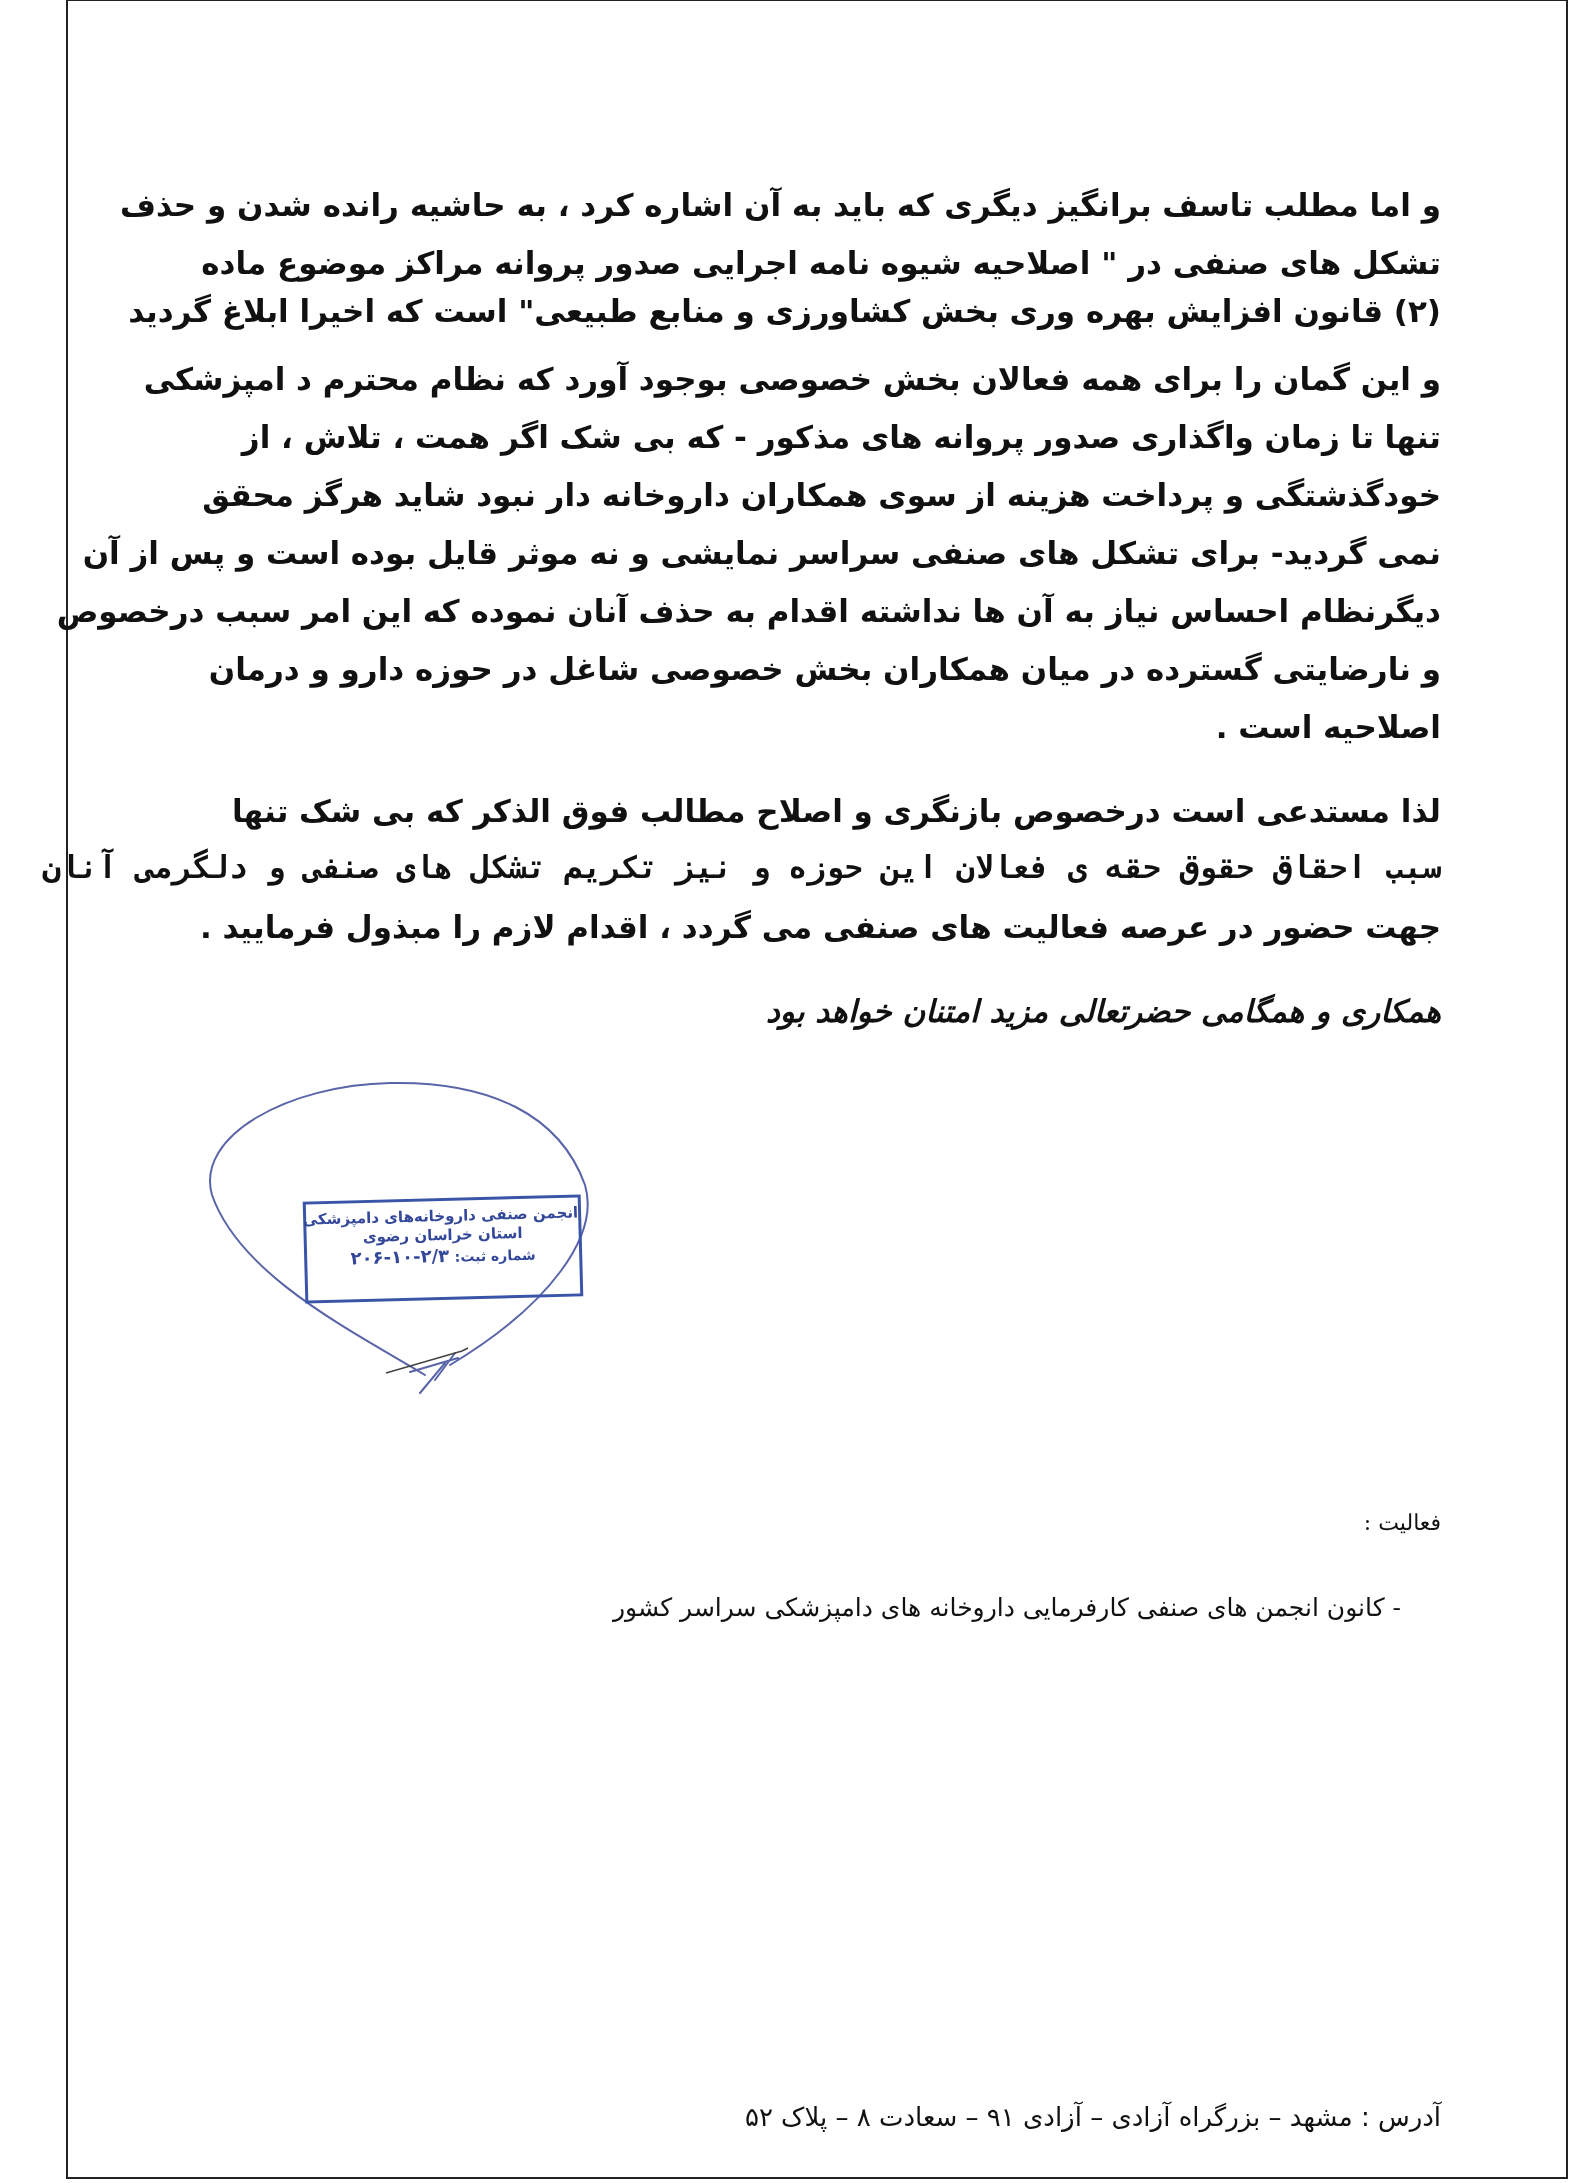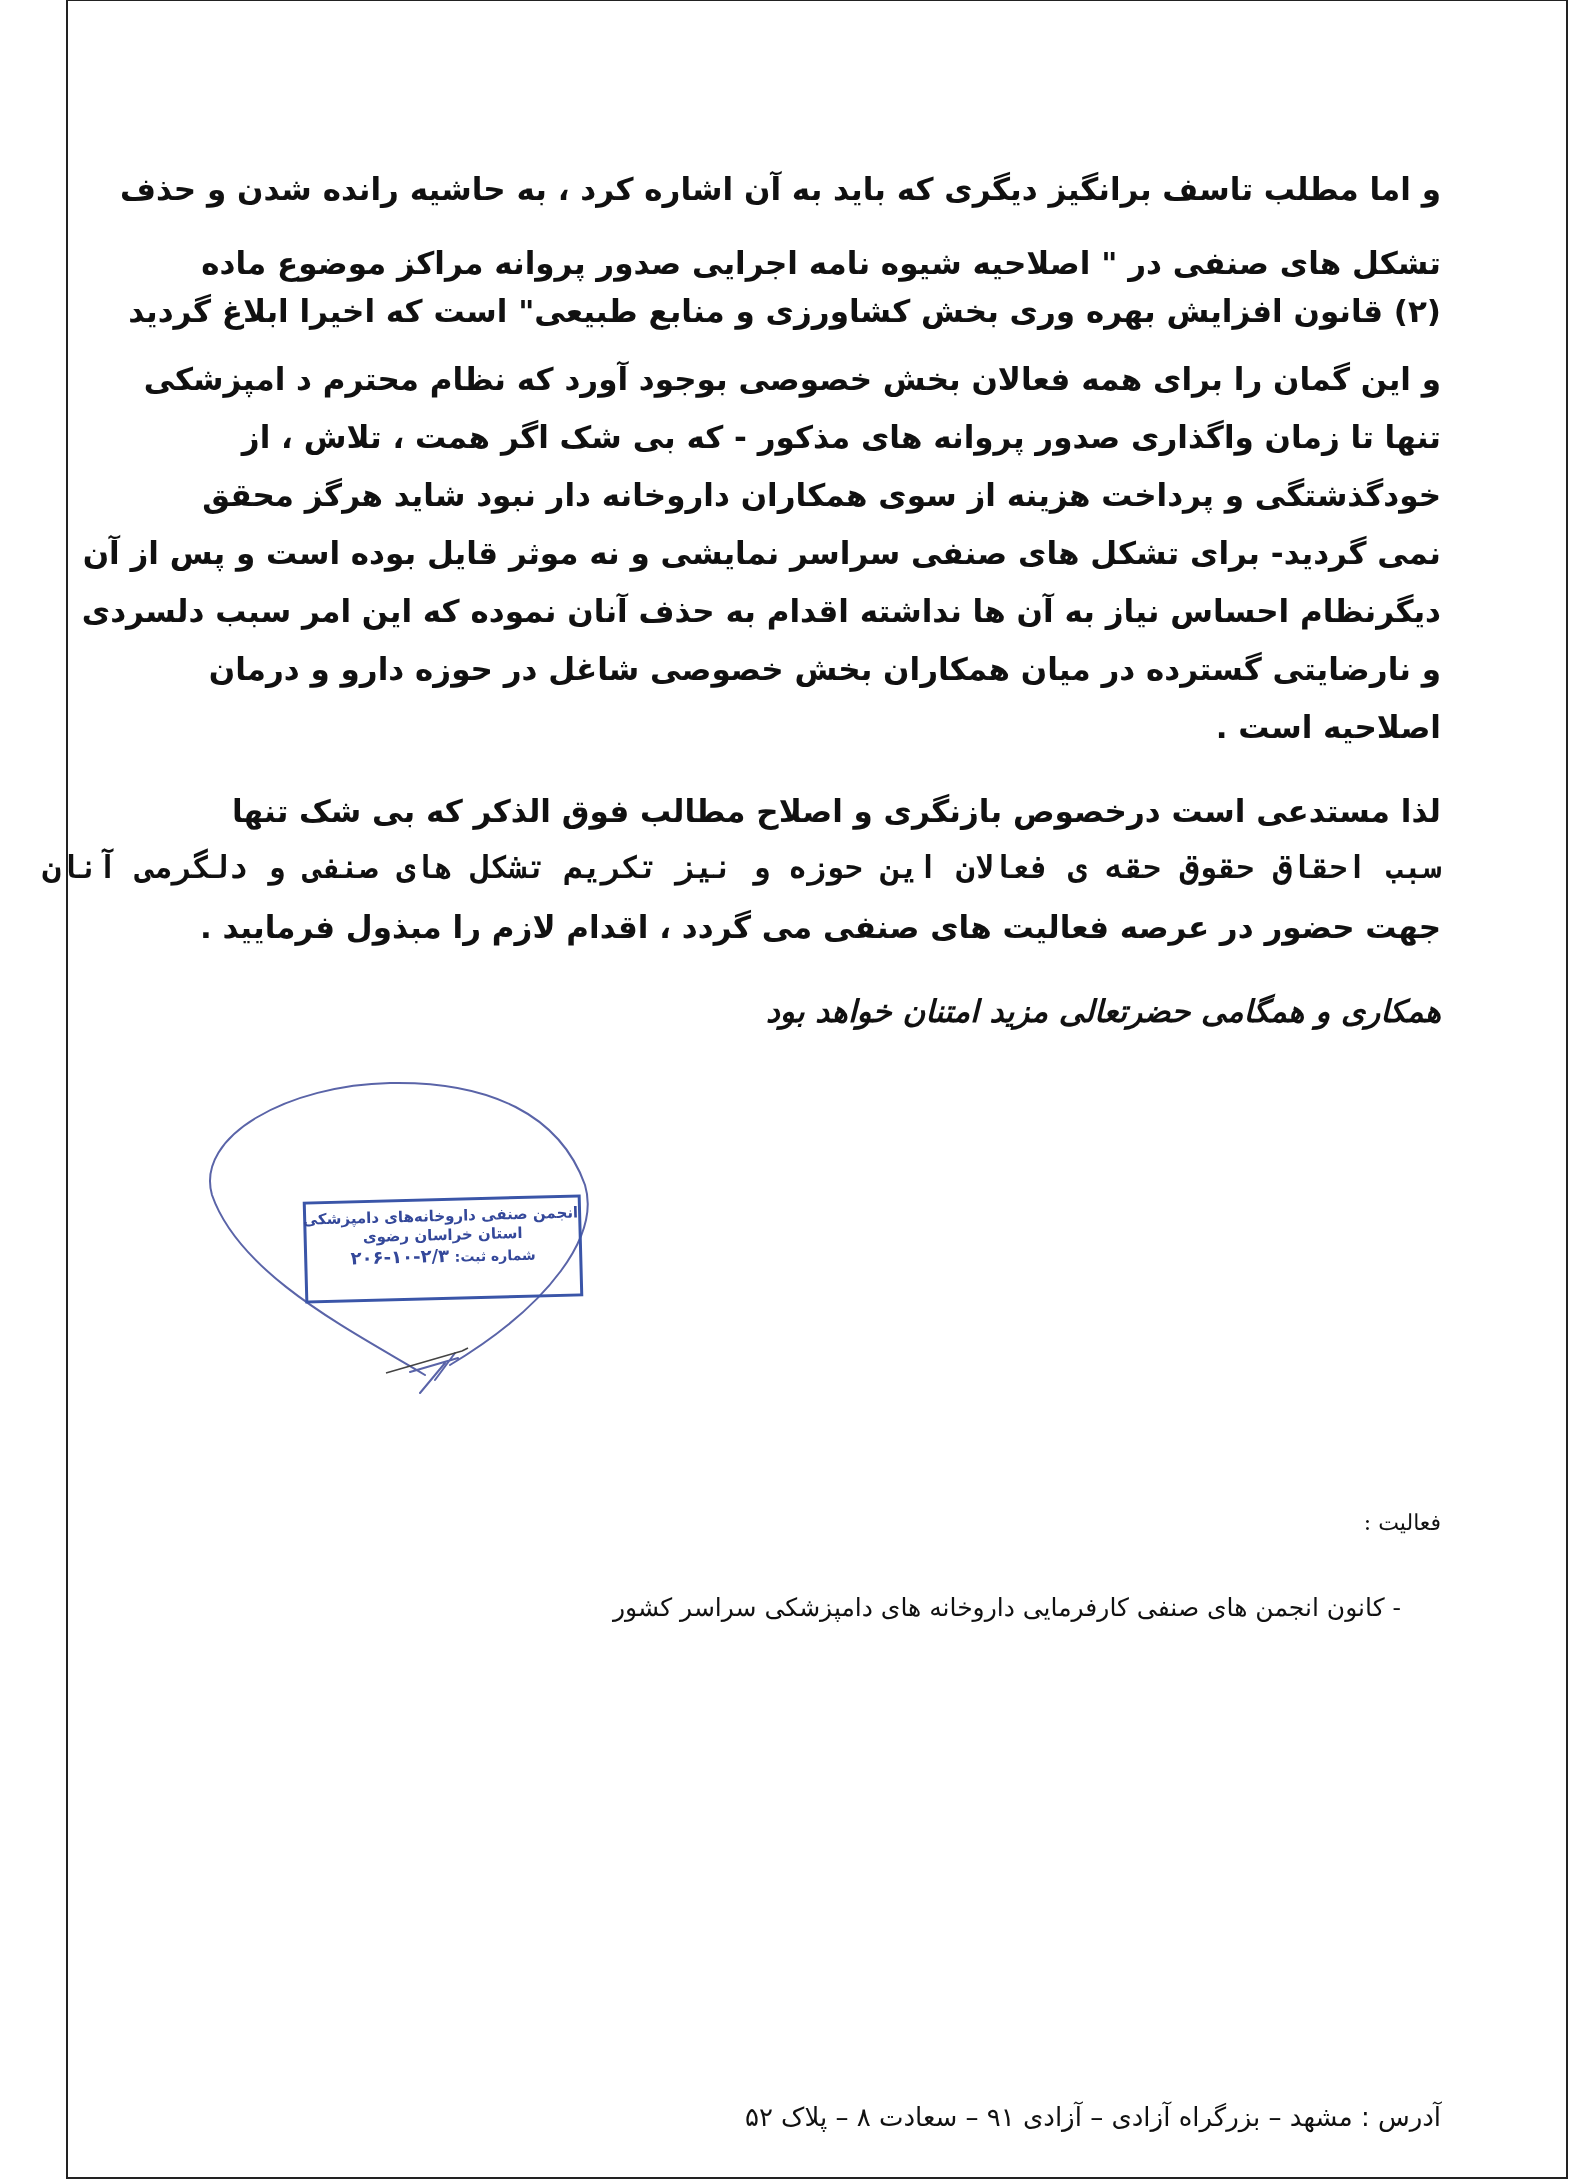--- a/index.html
+++ b/index.html
@@ -100,28 +100,28 @@
   .stamp-l3 { font-size: 16px; }
   .stamp-reg-label { font-size: 14px; }
   .stamp-reg-num { font-size: 18px; letter-spacing: 1px; direction: ltr; unicode-bidi: embed; }
 </style>
 </head>
 <body>
 
 <div class="page"></div>
 
 <div>
-  <div class="line" style="top:174px;">و اما مطلب تاسف برانگیز دیگری که باید به آن اشاره کرد ، به حاشیه رانده شدن و حذف</div>
+  <div class="line" style="top:190px;">و اما مطلب تاسف برانگیز دیگری که باید به آن اشاره کرد ، به حاشیه رانده شدن و حذف</div>
   <div class="line" style="top:248px;">تشکل های صنفی در " اصلاحیه شیوه نامه اجرایی صدور پروانه مراکز موضوع ماده</div>
   <div class="line" style="top:296px;">(۲) قانون افزایش بهره وری بخش کشاورزی و منابع طبیعی" است که اخیرا ابلاغ گردید</div>
   <div class="line" style="top:364px;">و این گمان را برای همه فعالان بخش خصوصی بوجود آورد که نظام محترم د   امپزشکی</div>
   <div class="line" style="top:422px;">تنها تا زمان واگذاری صدور پروانه های مذکور    - که بی شک اگر همت ، تلاش    ، از</div>
   <div class="line" style="top:480px;">خودگذشتگی  و پرداخت هزینه از سوی همکاران داروخانه دار نبود شاید هرگز محقق</div>
   <div class="line" style="top:538px;">نمی گردید- برای تشکل های صنفی سراسر نمایشی و نه موثر قایل بوده است و پس از آن</div>
-  <div class="line" style="top:596px;">دیگرنظام احساس نیاز به آن ها نداشته اقدام به  حذف آنان نموده که این امر سبب دلسردی</div>
+  <div class="line" style="top:596px;">دیگرنظام احساس نیاز به آن ها نداشته اقدام به  حذف آنان نموده که این امر سبب درخصوص</div>
   <div class="line" style="top:654px;">و نارضایتی گسترده در میان همکاران بخش خصوصی شاغل در حوزه دارو و درمان</div>
   <div class="line" style="top:712px;">اصلاحیه است .</div>
 </div>
 
 <div>
   <div class="line" style="top:796px;">لذا مستدعی است درخصوص بازنگری و اصلاح مطالب فوق الذکر که بی شک تنها</div>
   <div class="line" style="top:854px;font-family:Liberation Mono, monospace;">سبب احقاق حقوق حقه ی فعالان این حوزه و نیز تکریم تشکل های صنفی و دلگرمی آنان</div>
   <div class="line" style="top:912px;">جهت حضور در عرصه فعالیت های صنفی می گردد ، اقدام لازم را مبذول فرمایید .</div>
 </div>
 

